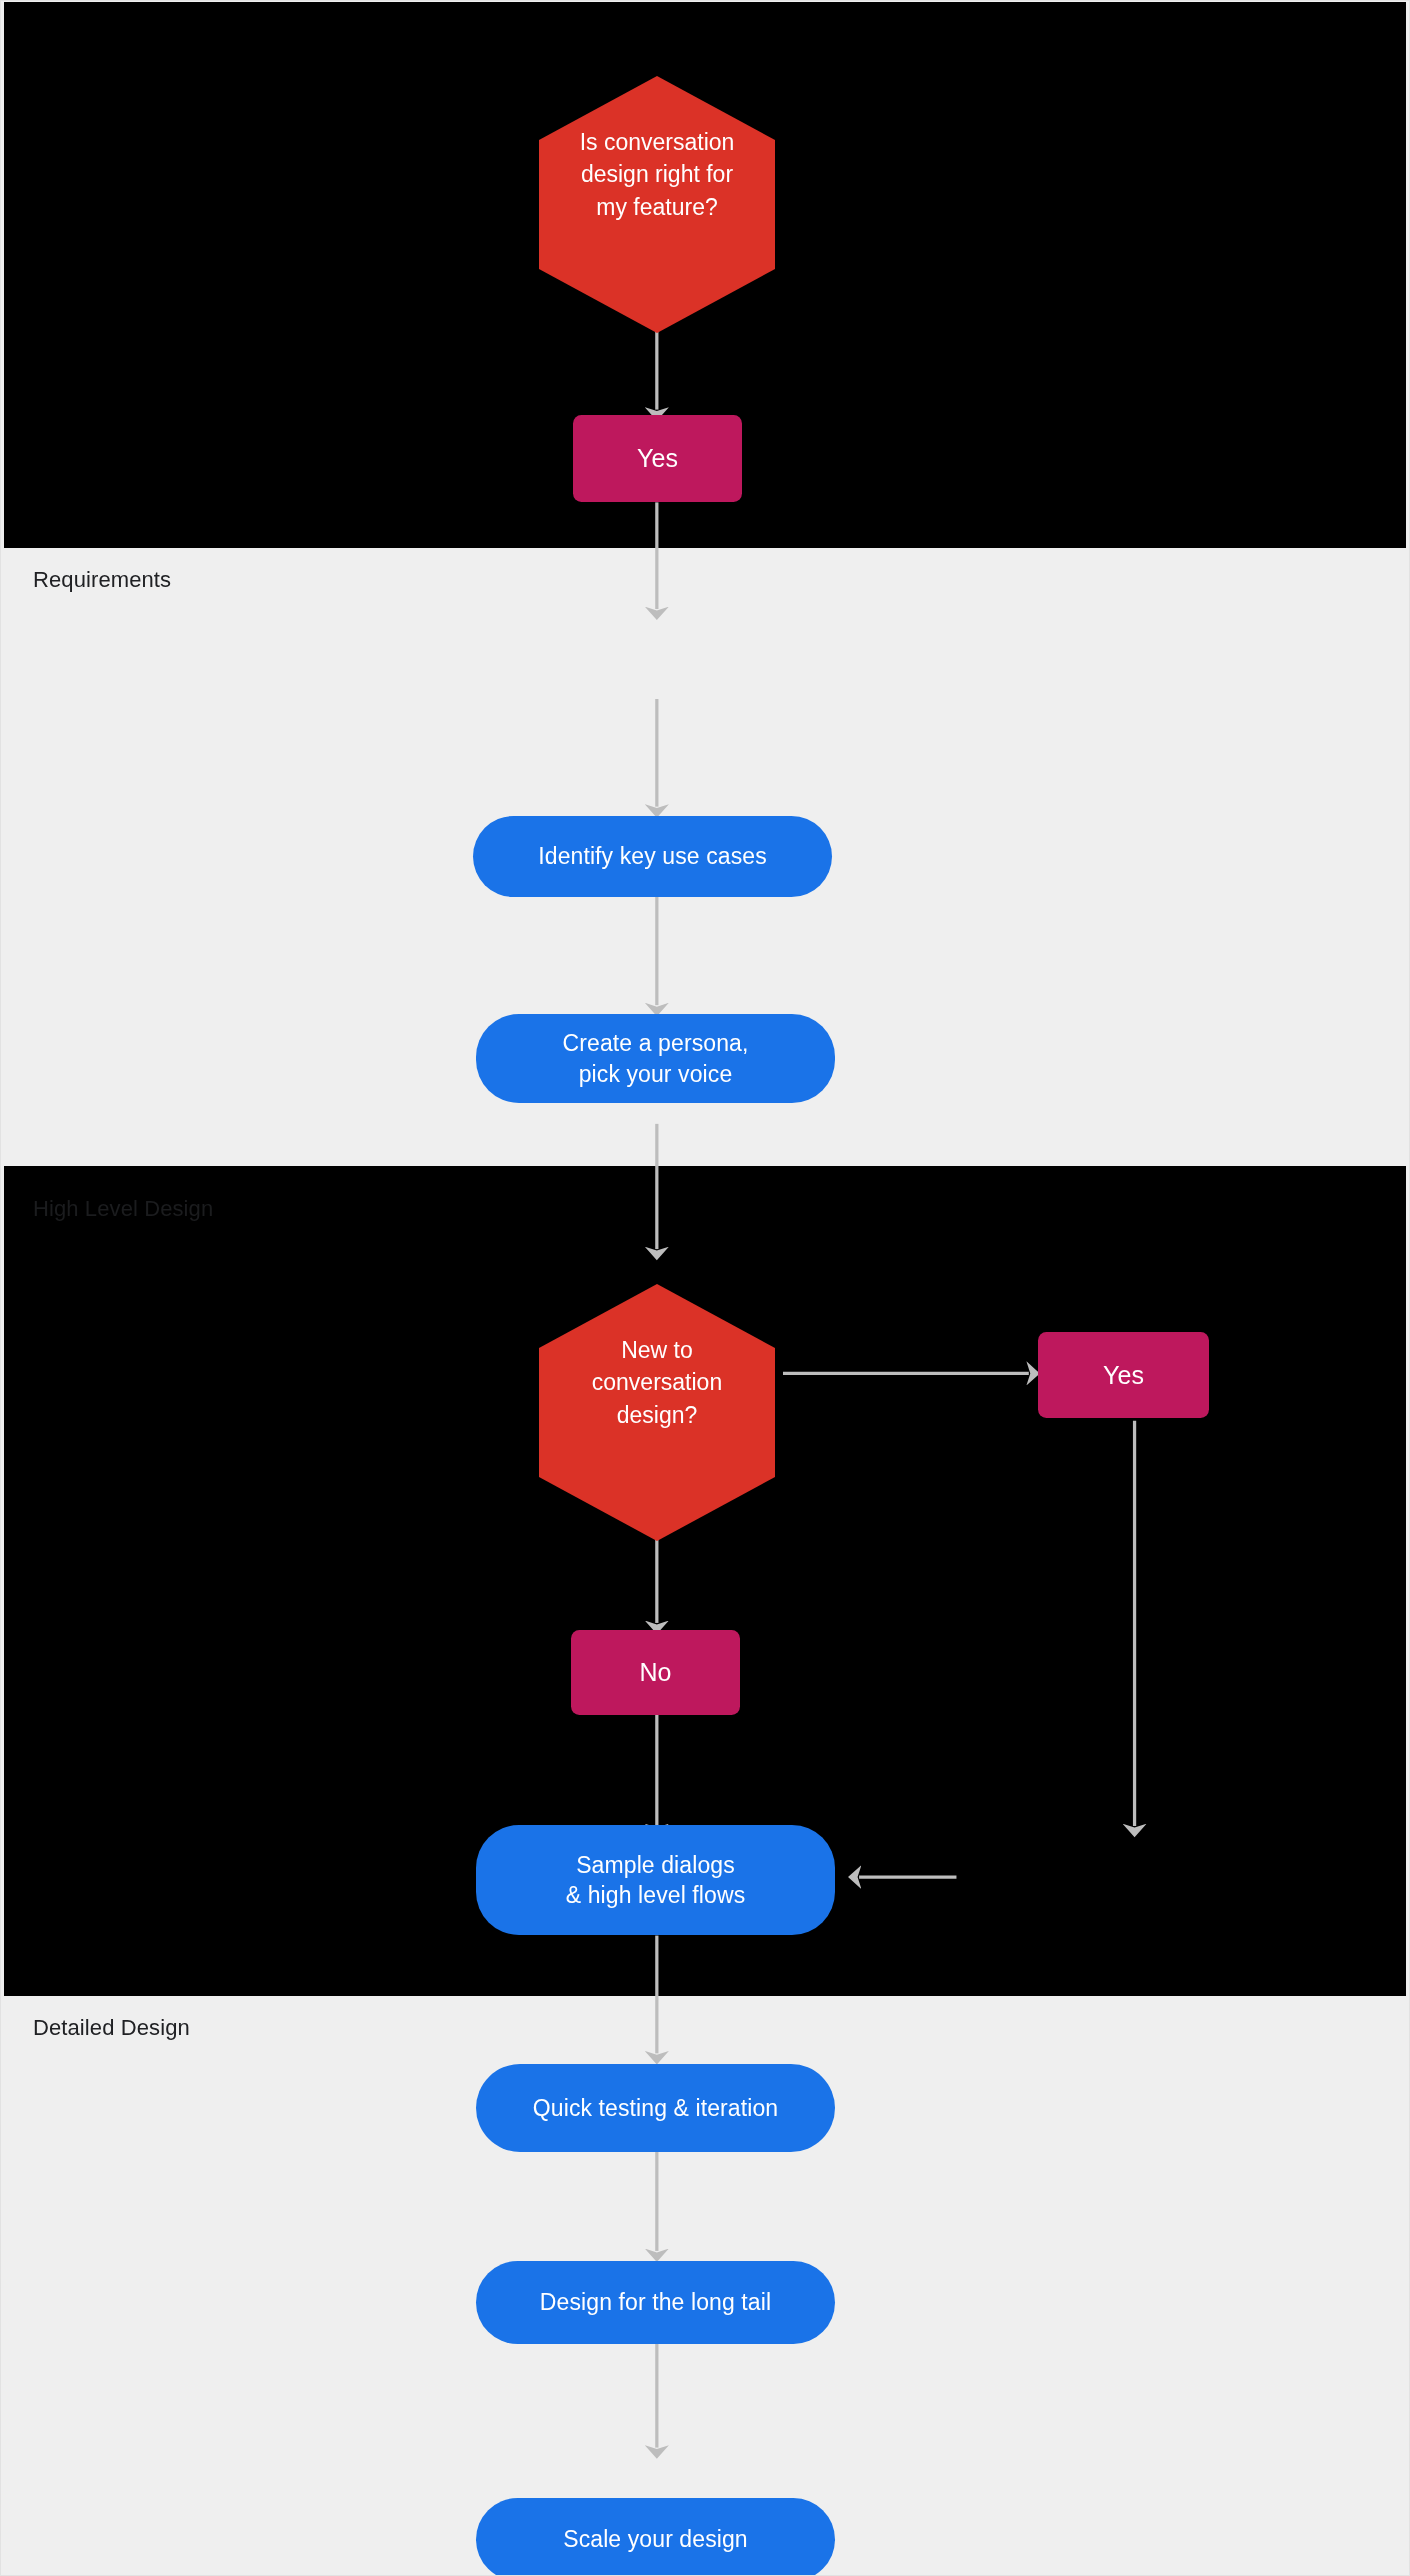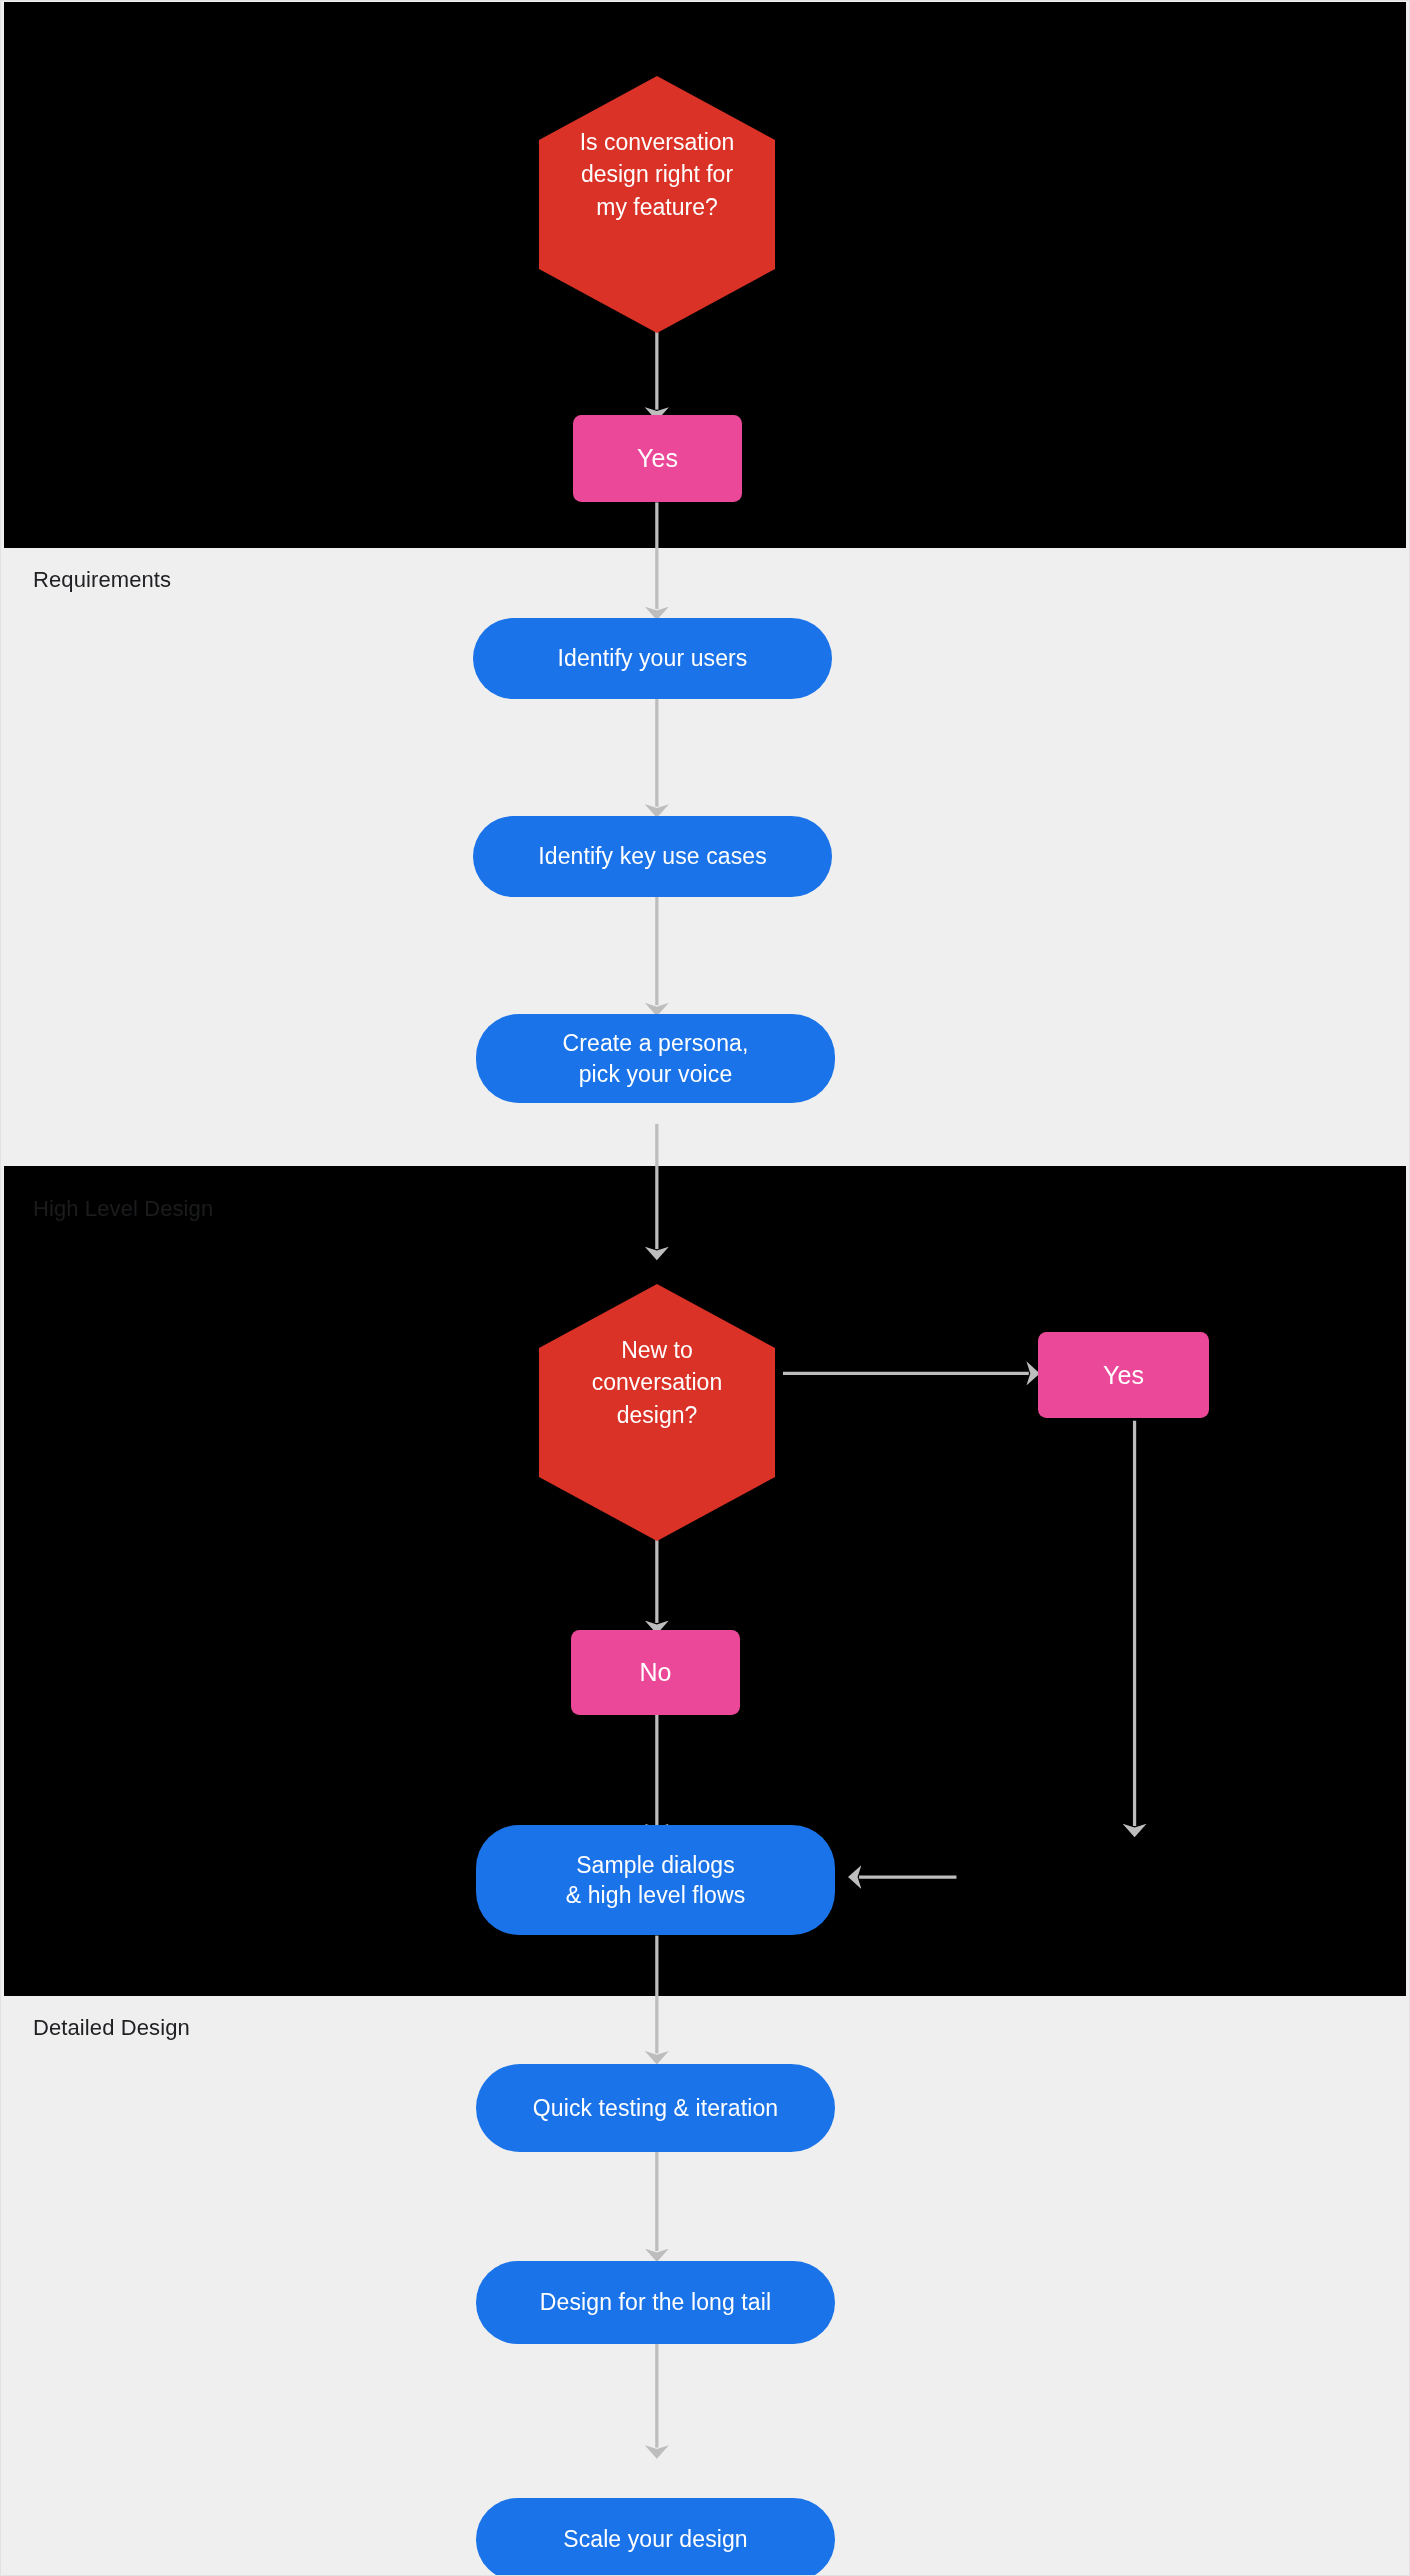--- a/index.html
+++ b/index.html
@@ -79,21 +79,21 @@
     font-size: 23px;
     font-weight: 500;
     letter-spacing: 0.1px;
     padding: 0 24px;
   }
   .node.pill.two-line {
     border-radius: 43px;
   }
 
   .node.terminal {
-    background: #ec4899;
+    background: #be185d;
     border-radius: 8.4px;
     font-size: 25px;
     font-weight: 500;
   }
 
   .node.decision {
     background: transparent;
     font-size: 23px;
     font-weight: 500;
   }
@@ -168,23 +168,20 @@
     </span>
     <span class="hexlabel">Is conversation
 design right for
 my feature?</span>
   </div>
 
   <div class="node terminal" style="left:572px; top:414px; width:169px; height:87px;">
     <span>Yes</span>
   </div>
 
-  <div class="node pill" style="left:472px; top:617px; width:359px; height:81px;">
-    <span>Identify your users</span>
-  </div>
 
   <div class="node pill" style="left:472px; top:815px; width:359px; height:81px;">
     <span>Identify key use cases</span>
   </div>
 
   <div class="node pill two-line" style="left:475px; top:1013px; width:359px; height:89px;">
     <span>Create a persona,
 pick your voice</span>
   </div>
 

